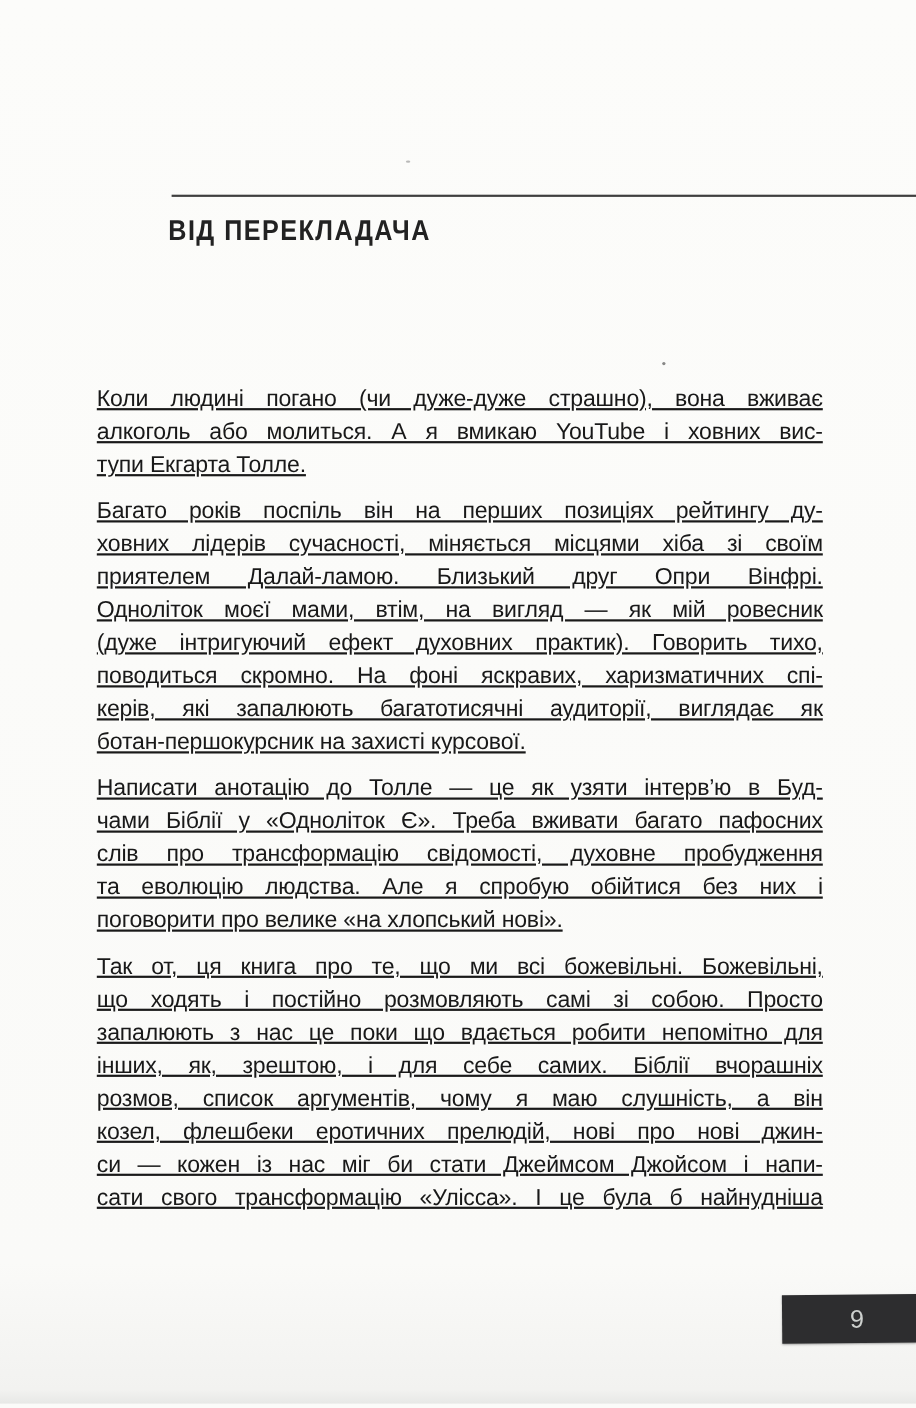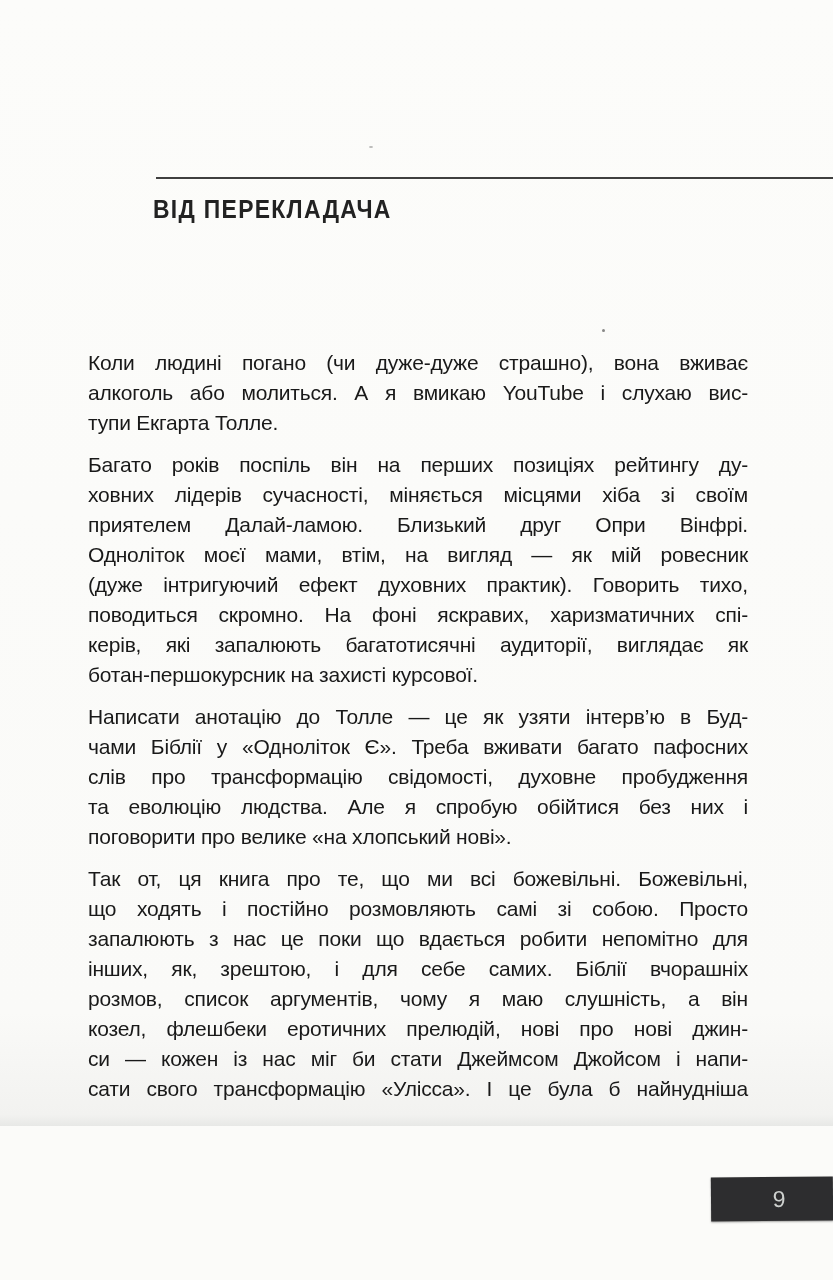--- a/index.html
+++ b/index.html
@@ -7,21 +7,21 @@
     padding: 0;
     width: 833px;
     height: 1280px;
     background: #fbfbf9;
     overflow: hidden;
     font-family: "Liberation Sans", sans-serif;
   }
   .page {
     position: relative;
     width: 833px;
-    height: 1126px;
+    height: 1276px;
     background: linear-gradient(180deg, #fcfcfa 0%, #fafaf8 90%, #f2f2f0 99%, #e7e8e6 100%);
     color: #1c1c1c;
   }
   .header-rule {
     position: absolute;
     top: 177px;
     left: 156px;
     right: 0;
     height: 0;
     border-top: 2.5px solid #2a2a2a;
@@ -44,20 +44,21 @@
     position: absolute;
     top: 348px;
     left: 88px;
     width: 660px;
     font-size: 21px;
     color: #191919;
     letter-spacing: -0.2px;
   }
   .para {
     margin: 0 0 12px 0;
+    text-decoration: underline;
   }
   .line {
     height: 30px;
     line-height: 30px;
     text-align: justify;
     text-align-last: justify;
     white-space: nowrap;
   }
   .line.last-left {
     text-align-last: left;
@@ -103,21 +104,21 @@
 <body>
 
 <div class="page">
   <div class="scan-speck-2"></div>
   <div class="header-rule"></div>
   <h1 class="page-title">ВІД ПЕРЕКЛАДАЧА</h1>
   <div class="scan-speck-1"></div>
   <div class="text-column">
       <div class="para">
         <div class="line">Коли людині погано (чи дуже-дуже страшно), вона вживає</div>
-        <div class="line">алкоголь або молиться. А я вмикаю YouTube і слухаю вис-</div>
+        <div class="line">алкоголь або молиться. А я вмикаю YouTube і ховних вис-</div>
         <div class="line last-left">тупи Екгарта Толле.</div>
       </div>
       <div class="para">
         <div class="line">Багато років поспіль він на перших позиціях рейтингу ду-</div>
         <div class="line">ховних лідерів сучасності, міняється місцями хіба зі своїм</div>
         <div class="line">приятелем Далай-ламою. Близький друг Опри Вінфрі.</div>
         <div class="line">Одноліток моєї мами, втім, на вигляд — як мій ровесник</div>
         <div class="line">(дуже інтригуючий ефект духовних практик). Говорить тихо,</div>
         <div class="line">поводиться скромно. На фоні яскравих, харизматичних спі-</div>
         <div class="line">керів, які запалюють багатотисячні аудиторії, виглядає як</div>

